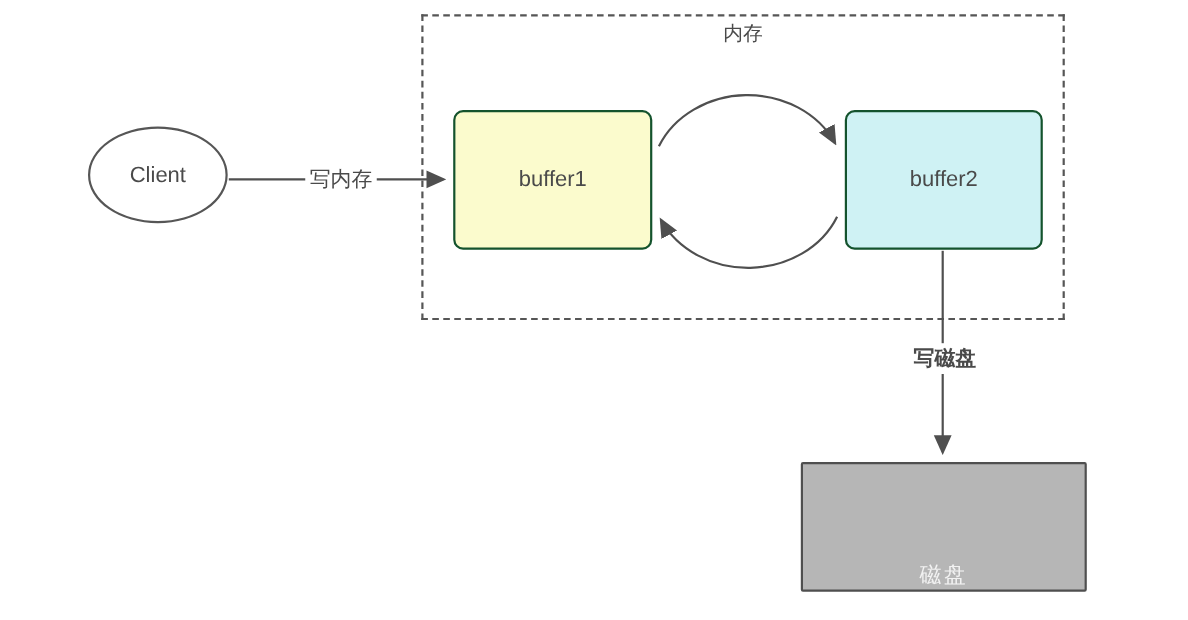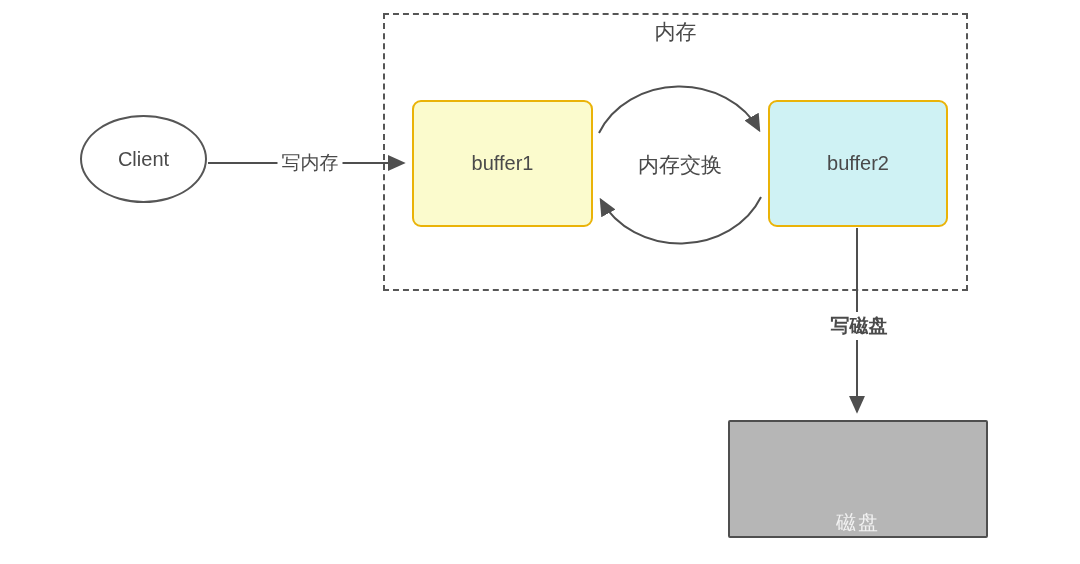--- a/index.html
+++ b/index.html
@@ -47,29 +47,29 @@
     height: 278px;
     border: 2px dashed #565656;
     box-sizing: border-box;
   }
   .memory-label {
     position: absolute;
     top: 3px;
     left: 0;
     right: 0;
     text-align: center;
-    font-size: 21px;
+    font-size: 18px;
   }
   .buffer-box {
     position: absolute;
     display: flex;
     align-items: center;
     justify-content: center;
     font-size: 20px;
-    border: 2px solid #eab308;
+    border: 2px solid #14532d;
     border-radius: 9px;
     box-sizing: border-box;
   }
   .buffer1 {
     left: 412px;
     top: 100px;
     width: 181px;
     height: 127px;
     background: #fbfbcd;
   }
@@ -154,21 +154,20 @@
     <span>Client</span>
   </div>
 
   <div class="buffer-box buffer1">
     <span>buffer1</span>
   </div>
   <div class="buffer-box buffer2">
     <span>buffer2</span>
   </div>
 
-  <div class="exchange-label">内存交换</div>
 
   <div class="edge-label write-memory-label">写内存</div>
   <div class="edge-label write-disk-label">写磁盘</div>
 
   <div class="disk-box">
     <span>磁盘</span>
   </div>
 
 </div>
 

